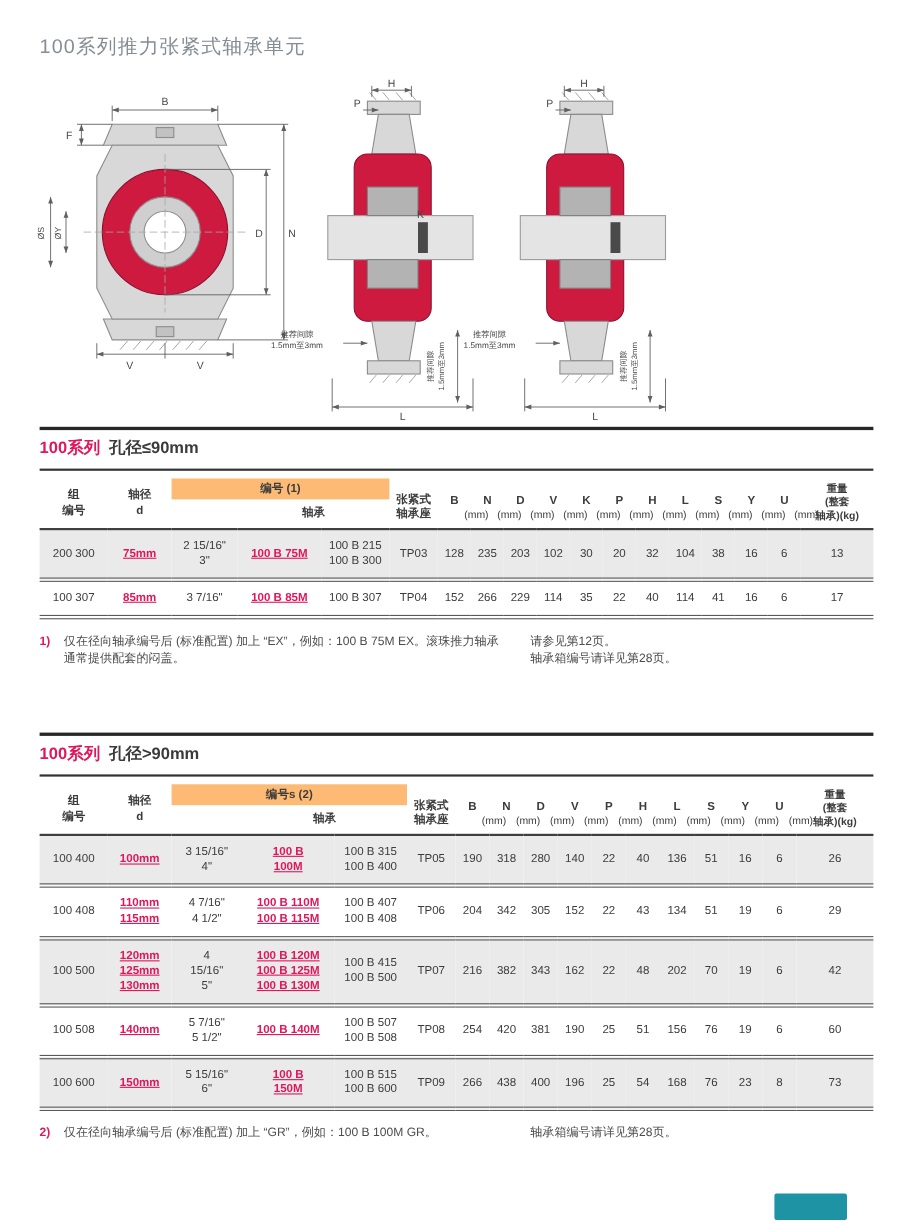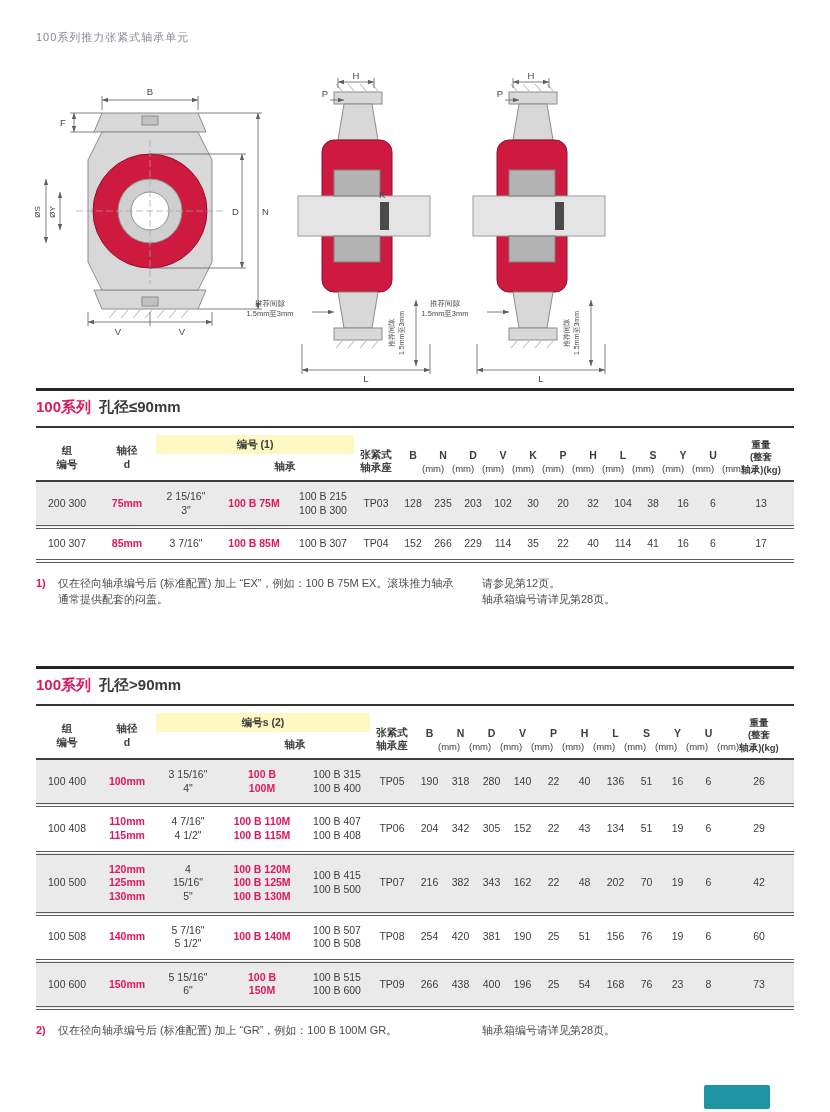--- a/index.html
+++ b/index.html
@@ -1,42 +1,42 @@
 <!DOCTYPE html>
 <html><head>
 <meta charset="utf-8">
 <style>
   html,body{margin:0;padding:0;background:#f2f2f2;}
   .page{position:relative;width:830px;height:1112px;background:#ffffff;margin:0 auto;
         font-family:"Liberation Sans",sans-serif;color:#3c3c3c;overflow:hidden;}
-  .page-title{position:absolute;top:30px;left:36px;font-size:11px;color:#868c95;letter-spacing:1px;}
+  .page-title{position:absolute;top:30px;left:36px;font-size:18px;color:#868c95;letter-spacing:1px;}
   .drawings{position:absolute;top:60px;left:30px;}
 
   .section{position:absolute;left:36px;width:758px;}
   .section-1{top:388px;}
   .section-2{top:666px;}
   .sec-head{border-top:3px solid #262626;border-bottom:2px solid #333333;
             padding:7px 0 9px 0;font-size:15px;font-weight:700;}
   .series{color:#e0175a;}
   .bore{color:#3a3a3a;margin-left:8px;}
 
   table{width:100%;border-collapse:collapse;table-layout:fixed;font-size:10.5px;color:#3c3c3c;margin-top:7px;}
   th,td{padding:4px 2px;text-align:center;vertical-align:middle;white-space:pre-line;line-height:1.3;font-weight:400;}
   thead{border-bottom:2px solid #3f3f3f;}
   thead th{font-weight:700;font-size:10.5px;}
-  .h-band{background:#fef9c3;height:15px;padding:2px 2px;}
+  .h-band{background:#fdba74;height:15px;padding:2px 2px;}
   .h-group,.h-shaft{vertical-align:middle;}
   .h-dim{vertical-align:bottom;padding-bottom:5px;}
   .dim-letter{font-weight:700;}
   .dim-unit{font-weight:400;font-size:9.5px;margin-left:22px;}
   .h-weight{font-size:9.5px;vertical-align:middle;}
   tbody tr{border-bottom:4px double #5a5a5a;}
   tbody td{padding:8px 2px;}
   .row-gray{background:#eaeaea;}
-  .accent{color:#e0175a;font-weight:600;}
+  .accent{color:#e0175a;font-weight:600;text-decoration:underline;}
 
   .footnote{display:flex;margin-top:12px;font-size:11px;color:#4c4c4c;line-height:1.5;}
   .fn-marker{color:#e0175a;font-weight:700;width:22px;flex:0 0 22px;}
   .fn-left{width:398px;flex:0 0 398px;white-space:pre-line;}
   .fn-right{margin-left:26px;white-space:pre-line;}
 
   .footer-mark{position:absolute;right:60px;bottom:3px;width:66px;height:24px;
                background:#1d93a4;border-radius:2px;}
 </style>
 </head>

